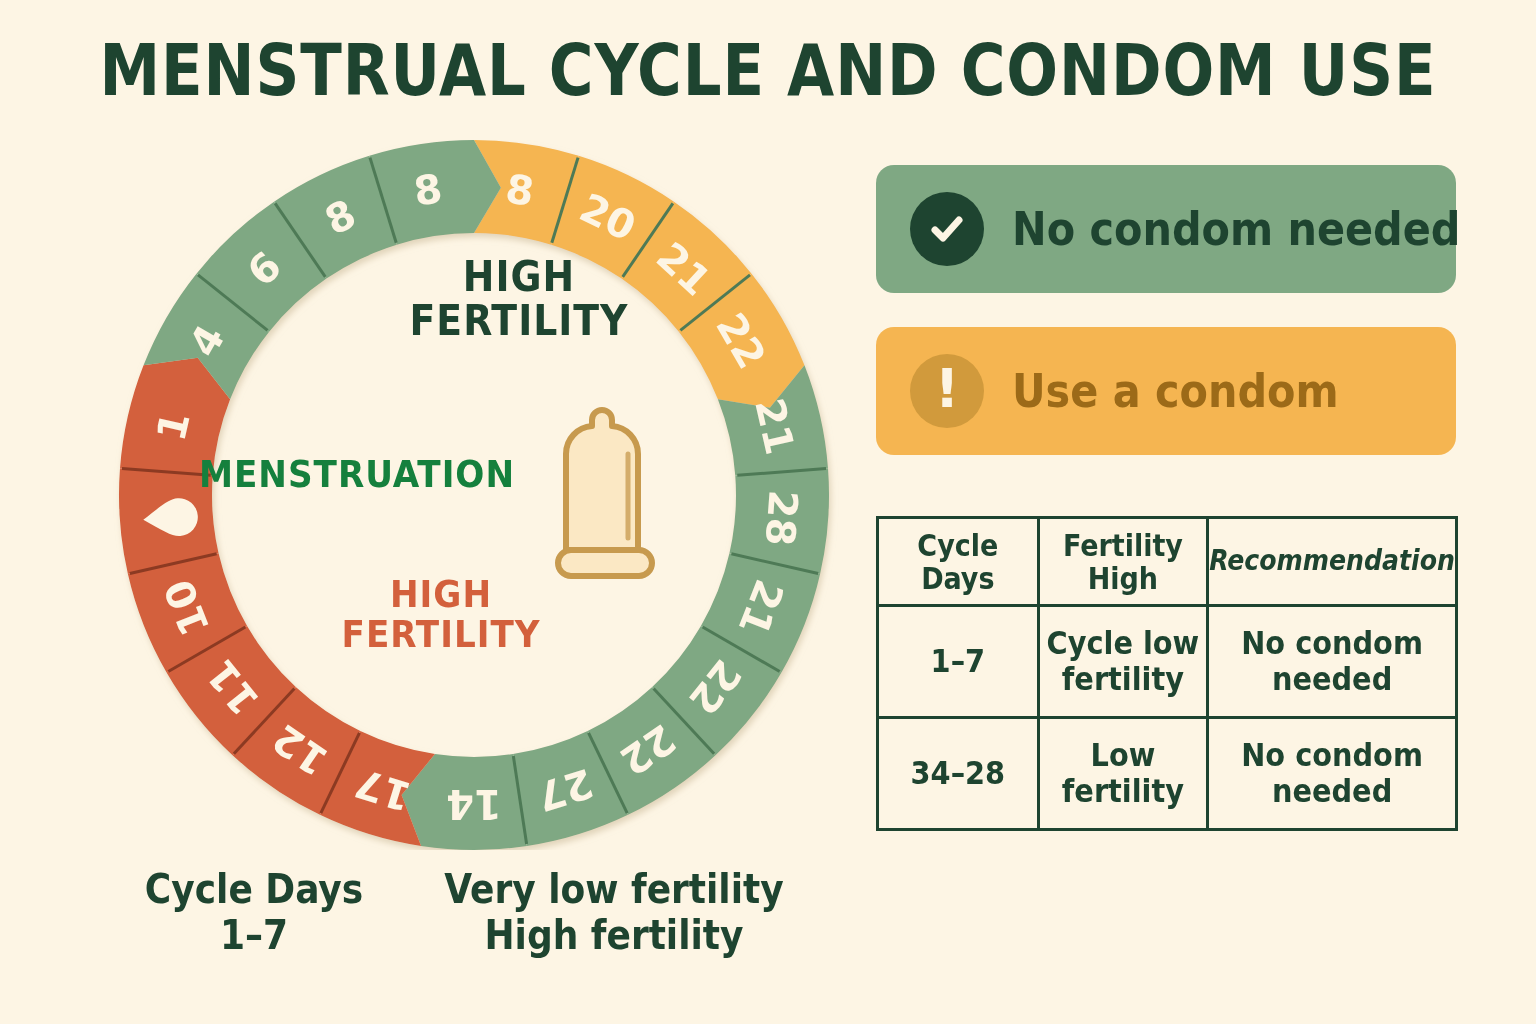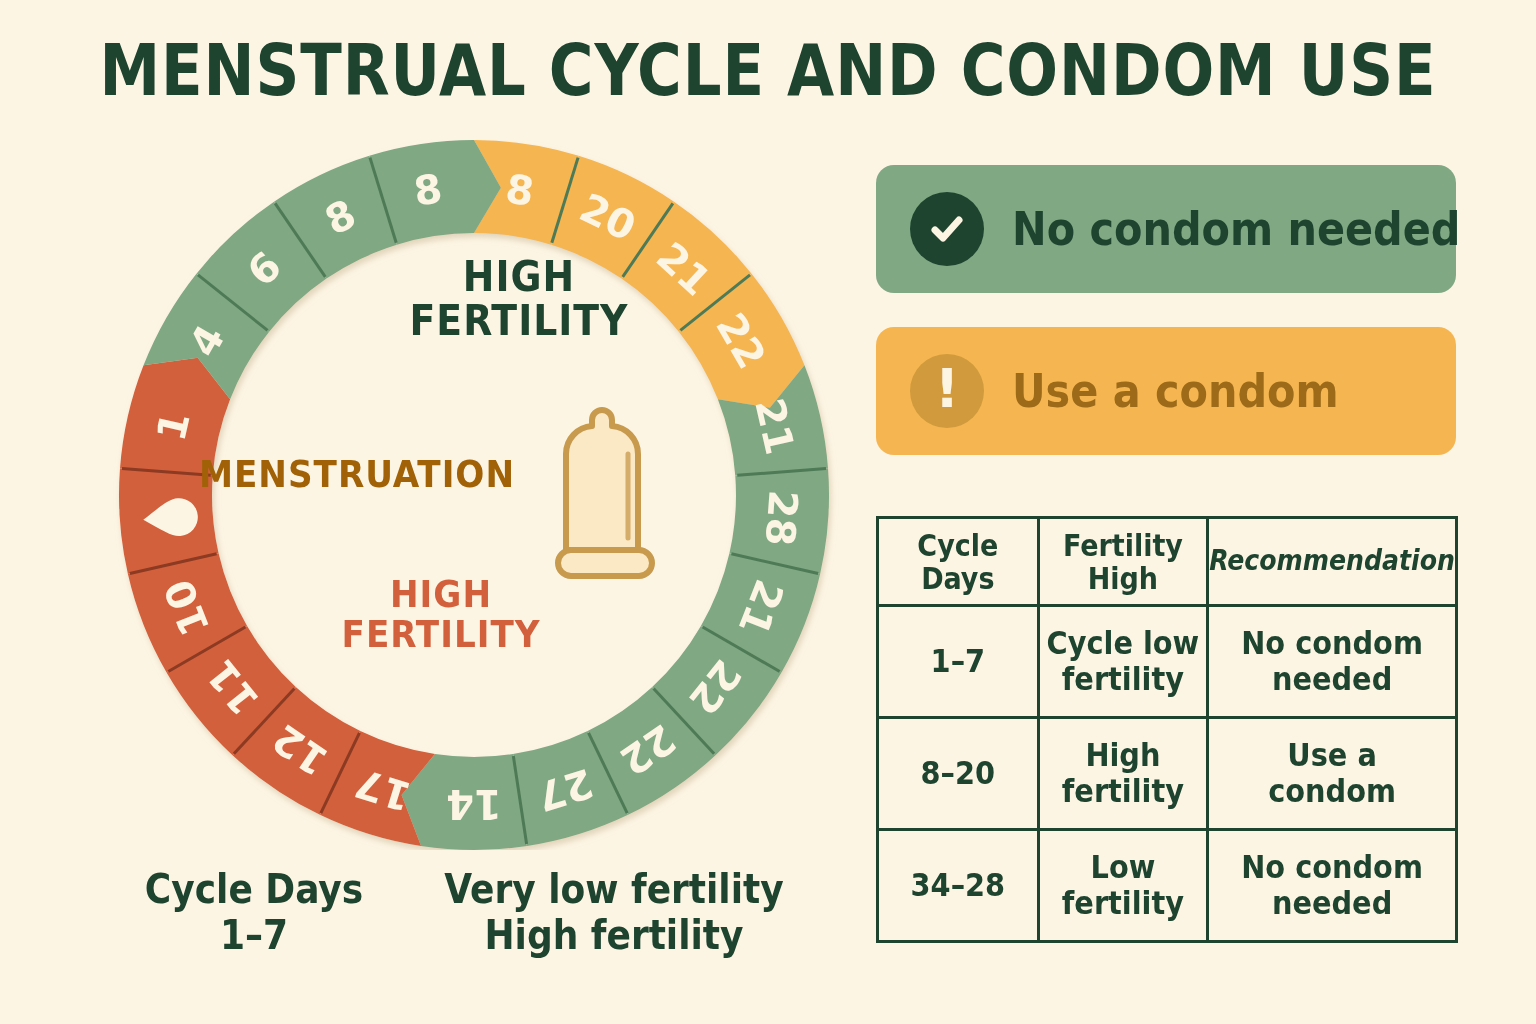--- a/index.html
+++ b/index.html
@@ -43,21 +43,21 @@
     text-align:center;
     line-height:1.05;
     white-space:pre-line;
   }
   #label-high-fertility-top {
     left:280px; top:115px; width:270px;
     font-size:42px; color:#1E4430; letter-spacing:1px;
   }
   #label-menstruation {
     left:88px; top:315px; width:330px;
-    font-size:38px; color:#a16207; letter-spacing:1px;
+    font-size:38px; color:#15803d; letter-spacing:1px;
   }
   #label-high-fertility-bottom {
     left:222px; top:435px; width:230px;
     font-size:38px; color:#D3603C; letter-spacing:1px;
   }
   #condom-icon { position:absolute; left:440px; top:252px; }
 
   
   #captions {
     position:absolute; left:104px; top:866px;
@@ -261,27 +261,20 @@
   </thead>
   <tbody>
     <tr>
       <td class="cell-days">1–7</td>
       <td>Cycle low
 fertility</td>
       <td>No condom
 needed</td>
     </tr>
     <tr>
-      <td class="cell-days">8–20</td>
-      <td>High
-fertility</td>
-      <td>Use a
-condom</td>
-    </tr>
-    <tr>
       <td class="cell-days">34–28</td>
       <td>Low
 fertility</td>
       <td>No condom
 needed</td>
     </tr>
   </tbody>
 </table>
 
 </body></html>

